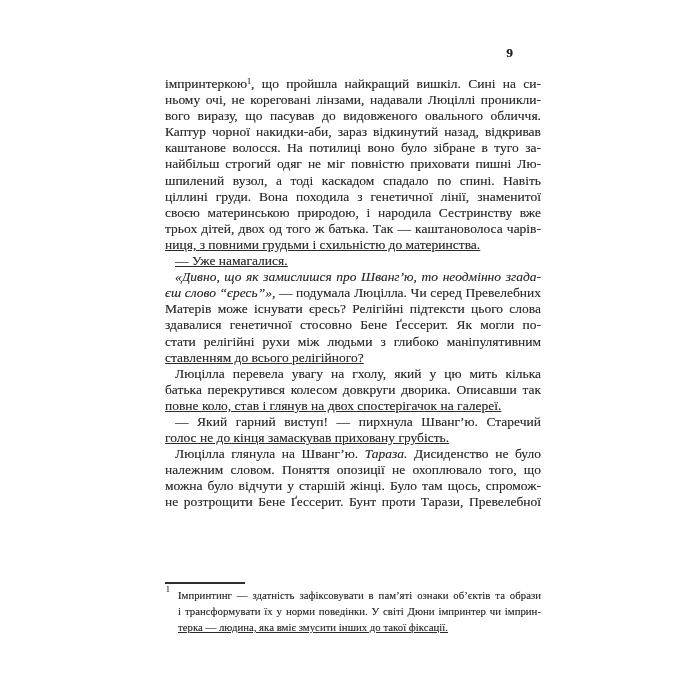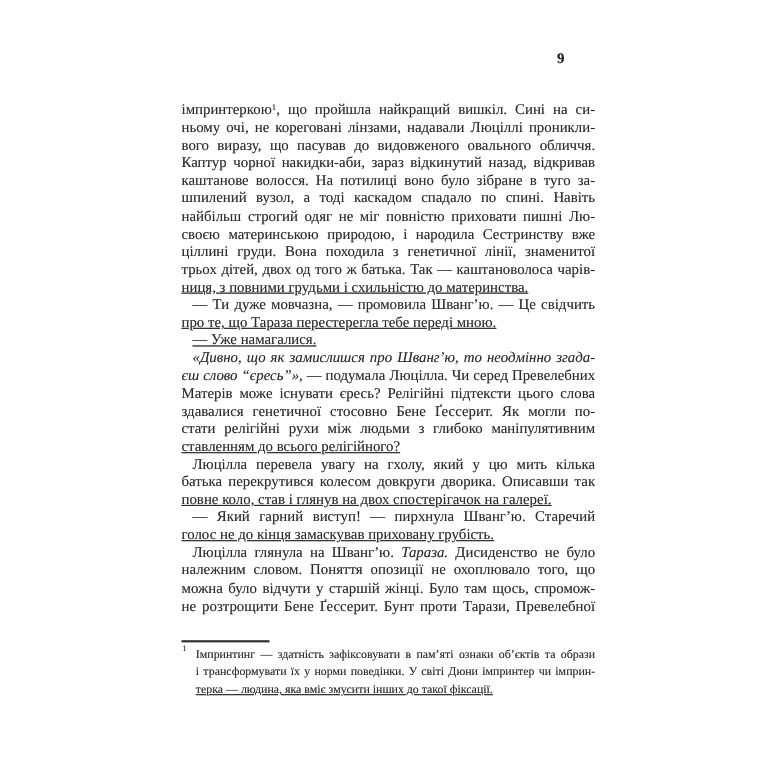--- a/index.html
+++ b/index.html
@@ -23,21 +23,21 @@
     top: 45px;
     width: 348px;
     text-align: right;
     font-size: 13.5px;
     font-weight: bold;
     color: #1e1e1e;
   }
   .body-text {
     position: absolute;
     left: 165px;
-    top: 92px;
+    top: 76px;
     width: 376px;
     font-size: 13.5px;
   }
   .paragraph { margin: 0; padding: 0; }
   .line {
     height: 16.1px;
     line-height: 16.1px;
     text-align: justify;
     text-align-last: justify;
     white-space: normal;
@@ -86,30 +86,26 @@
 
 <div class="page" style="--ink: #2b2b2b; --paper: #ffffff;">
   <div class="page-number">9</div>
   <div class="body-text">
       <div class="paragraph">
         <div class="line"><span>імпринтеркою</span><span class="sup">1</span><span>, що пройшла найкращий вишкіл. Сині на си-</span></div>
         <div class="line"><span>ньому очі, не кореговані лінзами, надавали Люціллі проникли-</span></div>
         <div class="line"><span>вого виразу, що пасував до видовженого овального обличчя.</span></div>
         <div class="line"><span>Каптур чорної накидки-аби, зараз відкинутий назад, відкривав</span></div>
         <div class="line"><span>каштанове волосся. На потилиці воно було зібране в туго за-</span></div>
+        <div class="line"><span>найбільш строгий одяг не міг повністю приховати пишні Лю-</span></div>
         <div class="line"><span>шпилений вузол, а тоді каскадом спадало по спині. Навіть</span></div>
-        <div class="line"><span>найбільш строгий одяг не міг повністю приховати пишні Лю-</span></div>
+        <div class="line"><span>ціллині груди. Вона походила з генетичної лінії, знаменитої</span></div>
         <div class="line"><span>своєю материнською природою, і народила Сестринству вже</span></div>
-        <div class="line"><span>ціллині груди. Вона походила з генетичної лінії, знаменитої</span></div>
         <div class="line"><span>трьох дітей, двох од того ж батька. Так — каштановолоса чарів-</span></div>
         <div class="line last"><span>ниця, з повними грудьми і схильністю до материнства.</span></div>
-      </div>
-      <div class="paragraph">
-        <div class="line indent"><span>— Ти дуже мовчазна, — промовила Шванг’ю. — Це свідчить</span></div>
-        <div class="line last"><span>про те, що Тараза перестерегла тебе переді мною.</span></div>
       </div>
       <div class="paragraph">
         <div class="line last indent"><span>— Уже намагалися.</span></div>
       </div>
       <div class="paragraph">
         <div class="line indent"><span class="it">«Дивно, що як замислишся про Шванг’ю, то неодмінно згада-</span></div>
         <div class="line"><span class="it">єш слово “єресь”»,</span><span> — подумала Люцілла. Чи серед Превелебних</span></div>
         <div class="line"><span>Матерів може існувати єресь? Релігійні підтексти цього слова</span></div>
         <div class="line"><span>здавалися генетичної стосовно Бене Ґессерит. Як могли по-</span></div>
         <div class="line"><span>стати релігійні рухи між людьми з глибоко маніпулятивним</span></div>

